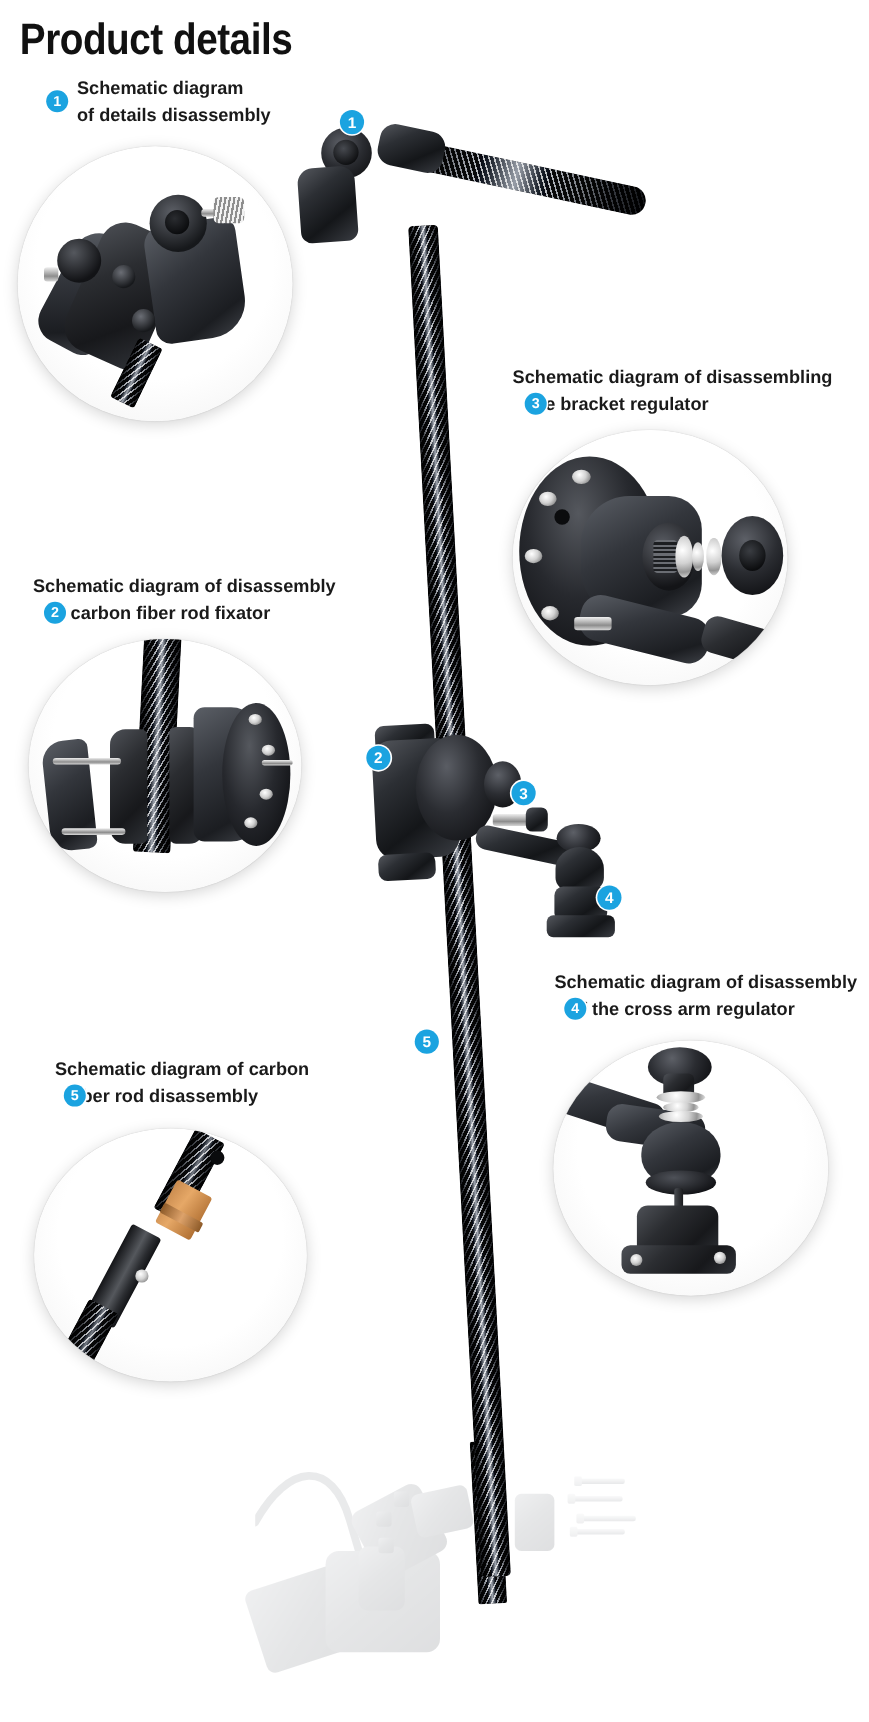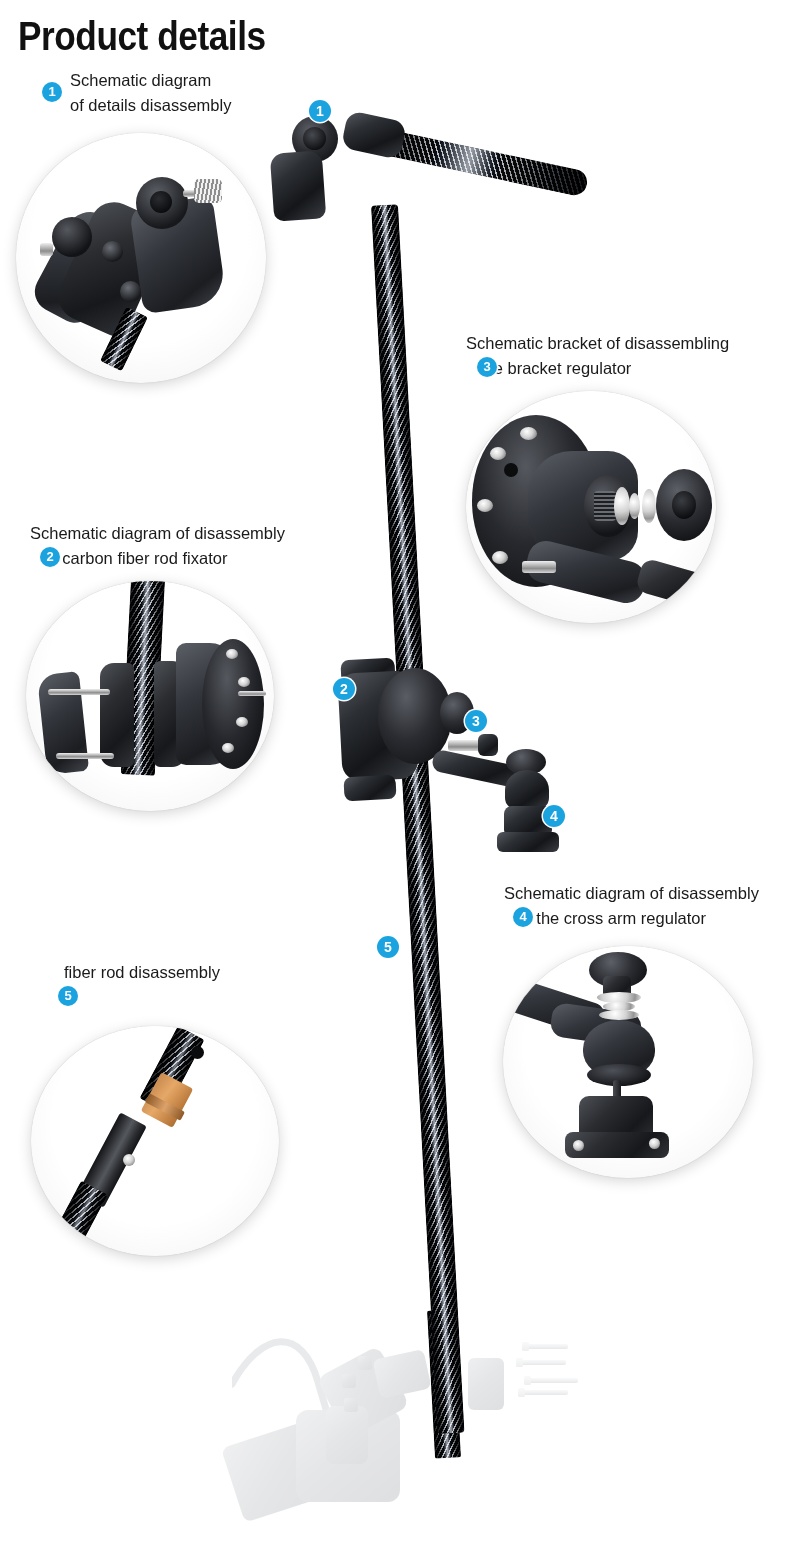--- a/index.html
+++ b/index.html
@@ -53,21 +53,21 @@
 
   
   .caption {
     position: absolute;
     font-size: 16.5px;
     color: #1a1a1a;
     line-height: 25px;
     white-space: nowrap;
     font-family: "Liberation Sans", sans-serif;
   }
-  .caption .ln { display: block; }
+  .caption .ln { display: block; font-weight: bold; }
   .caption.c-ind   .ln:last-child { text-indent: 14px; }
 
   
   .inset {
     position: absolute;
     border-radius: 50%;
     background: #ffffff;
     overflow: hidden;
     box-shadow: 0 3px 14px rgba(0,0,0,0.17), 0 0 1px rgba(0,0,0,0.25);
     z-index: 5;
@@ -215,21 +215,21 @@
 
     <div class="metal" style="left:167px; top:57px; width:36px; height:7px;"></div>
     <div class="metal" style="left:178px; top:46px; width:28px; height:24px; border-radius:5px; background:repeating-linear-gradient(100deg,#f2f2f2 0 2px,#8e8e8e 2px 4px);"></div>
 
     <div class="metal" style="left:24px; top:110px; width:13px; height:13px; border-radius:3px;"></div>
 
     <div class="carbon vert" style="left:96px; top:176px; width:24px; height:60px; transform:rotate(26deg); border-radius:3px;"></div>
   </div>
 
   <div class="caption c-ind" style="left:466px; top:331px;">
-    <span class="ln">Schematic bracket of disassembling</span>
+    <span class="ln">Schematic diagram of disassembling</span>
     <span class="ln">the bracket regulator</span>
   </div>
   <div class="badge small" style="left:477px; top:357px;">3</div>
 
   <div class="inset" id="inset-3" style="left:466px; top:391px; width:250px; height:232px;">
     <div class="shade"></div>
 
     <div class="pt round" style="left:6px; top:24px; width:128px; height:172px; border-radius:50%/50%; background:radial-gradient(ellipse at 42% 30%,#55585e 0%,#27292e 45%,#101114 85%);"></div>
     <div class="washer" style="left:54px; top:36px; width:17px; height:13px;"></div>
     <div class="washer" style="left:24px; top:56px; width:16px; height:13px;"></div>
@@ -344,20 +344,21 @@
     <div class="pt round" style="left:84px; top:118px; width:64px; height:22px; background:radial-gradient(ellipse at 40% 30%,#4e5158,#101114 78%);"></div>
     <div class="metal" style="left:110px; top:134px; width:8px; height:34px; background:linear-gradient(90deg,#4a4d52,#1a1b1e);"></div>
 
     <div class="pt" style="left:76px; top:150px; width:74px; height:48px; border-radius:10px 10px 6px 6px;"></div>
     <div class="pt" style="left:62px; top:186px; width:104px; height:26px; border-radius:8px;"></div>
     <div class="washer" style="left:70px; top:194px; width:11px; height:11px;"></div>
     <div class="washer" style="left:146px; top:192px; width:11px; height:11px;"></div>
   </div>
 
   <div class="caption c-ind" style="left:50px; top:960px;">
+    <span class="ln">Schematic diagram of carbon</span>
     <span class="ln">fiber rod disassembly</span>
   </div>
   <div class="badge small" style="left:58px; top:986px;">5</div>
 
   <div class="inset" id="inset-5" style="left:31px; top:1026px; width:248px; height:230px;">
     <div class="shade"></div>
 
     <div class="carbon" style="left:126px; top:2px; width:30px; height:82px; transform:rotate(28deg); border-radius:3px;
          background-image:repeating-linear-gradient(112deg,rgba(255,255,255,0.45) 0 1.3px,rgba(0,0,0,0.92) 1.3px 4.4px),linear-gradient(90deg,#0c0d0f,#2a2c30 18%,#8d9095 45%,#b9bcc1 55%,#24262a 85%,#0c0d0f);"></div>
     <div class="pt round" style="left:160px; top:20px; width:13px; height:13px; background:#0a0b0d;"></div>

